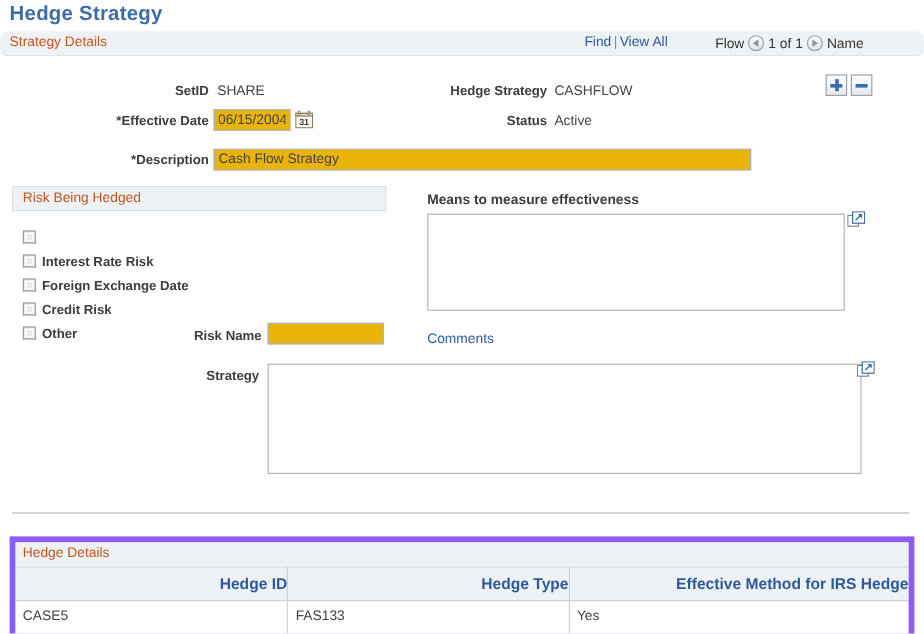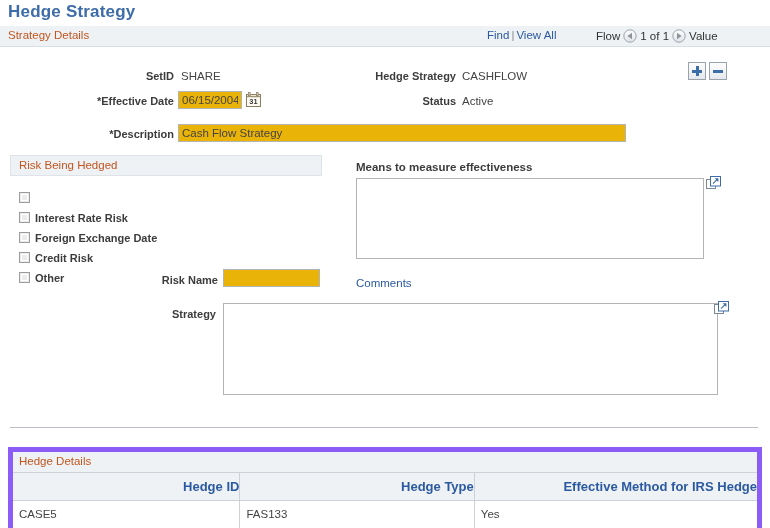--- a/index.html
+++ b/index.html
@@ -42,20 +42,21 @@
     font-size: 11.5px;
     color: #c2561f;
     white-space: nowrap;
   }
 
   #strategy-details-bar {
     left: 0px;
     top: 26px;
     width: 770px;
     height: 21px;
+    border-radius: 7px;
   }
 
   
   .nav-area {
     position: absolute;
     top: 29px;
     height: 16px;
     font-size: 11.5px;
     color: #333;
     white-space: nowrap;
@@ -289,21 +290,21 @@
         <polygon points="9,3.8 9,10.2 4.4,7" fill="#8d9399"></polygon>
       </svg></span><span class="nav-text">1 of 1</span><span class="nav-arrow"><svg width="14" height="14" viewBox="0 0 14 14">
         <defs>
           <linearGradient id="navgB" x1="0" y1="0" x2="0" y2="1">
             <stop offset="0%" stop-color="#ffffff"></stop>
             <stop offset="100%" stop-color="#dfe3e7"></stop>
           </linearGradient>
         </defs>
         <circle cx="7" cy="7" r="6.2" fill="url(#navgB)" stroke="#9aa3ab" stroke-width="1"></circle>
         <polygon points="5,3.8 5,10.2 9.6,7" fill="#8d9399"></polygon>
-      </svg></span><span class="nav-text">Value</span>
+      </svg></span><span class="nav-text">Name</span>
 </div>
 
 <div class="rowbtn" id="add-row-button" title="Add">
   <span class="glyph">
     <span class="hbar"></span>
       <span class="vbar"></span>
   </span>
 </div>
 <div class="rowbtn" id="delete-row-button" title="Delete">
   <span class="glyph">

